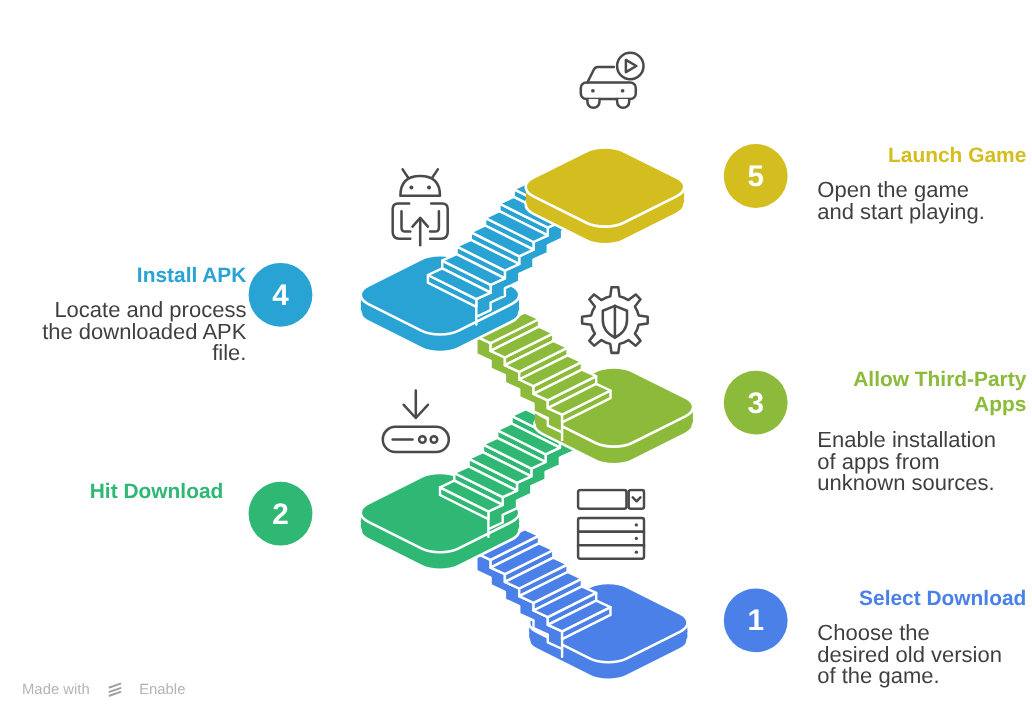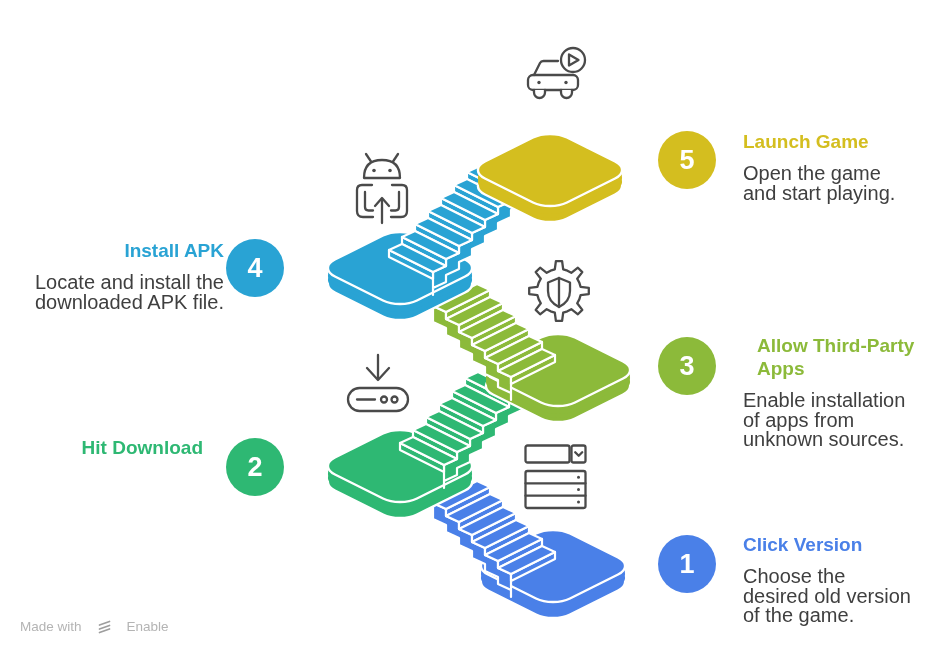--- a/index.html
+++ b/index.html
@@ -6,21 +6,21 @@
   .canvas{position:relative;width:938px;height:655px;background:#fff;overflow:hidden;
           font-family:"Liberation Sans",sans-serif;}
   #diagram{position:absolute;left:0;top:0;display:block;}
   .icon{position:absolute;display:block;}
   .st{fill:none;stroke:#4a4a4a;stroke-width:2.3;stroke-linecap:round;stroke-linejoin:round;}
   .fw{fill:#fff;}
   .dot{fill:#4a4a4a;stroke:none;}
   .num{position:absolute;width:58px;height:58px;border-radius:50%;color:#fff;
        font-size:27px;font-weight:700;display:flex;align-items:center;justify-content:center;}
   .tblock{position:absolute;}
-  .tblock h3{margin:0 0 11px 0;font-size:19px;line-height:23px;font-weight:700;}
+  .tblock h3{margin:0 0 11px 0;font-size:19px;line-height:23px;font-weight:700;text-align:right;}
   .tblock p{margin:0;font-size:20px;line-height:19.5px;color:#3f3f3f;}
   .right-side{text-align:left;}
   .right-side p{max-width:172px;}
   .left-side{text-align:right;}
   #c5{left:658px;top:131px;} #t5{left:743px;top:130px;width:190px;}
   #c4{left:226px;top:239px;} #t4{right:714px;top:239px;width:190px;}
   #c3{left:658px;top:337px;} #t3{left:743px;top:334px;width:190px;}
   #c2{left:226px;top:438px;} #t2{right:735px;top:436px;width:190px;}
   #c1{left:658px;top:535px;} #t1{left:743px;top:533px;width:190px;}
   .watermark{position:absolute;left:20px;top:619px;font-size:13.5px;color:#b4b4b4;
@@ -189,31 +189,31 @@
   <div class="num" id="c3" style="background: rgb(140, 186, 58);">3</div>
   <div class="num" id="c2" style="background: rgb(46, 184, 115);">2</div>
   <div class="num" id="c1" style="background: rgb(74, 128, 232);">1</div>
 
   <div class="tblock right-side" id="t5">
     <h3 style="color: rgb(212, 190, 31);">Launch Game</h3>
     <p>Open the game and start playing.</p>
   </div>
   <div class="tblock left-side" id="t4">
     <h3 style="color: rgb(41, 163, 212);">Install APK</h3>
-    <p>Locate and install the downloaded APK file.</p>
+    <p>Locate and process the downloaded APK file.</p>
   </div>
   <div class="tblock right-side" id="t3">
     <h3 style="color: rgb(140, 186, 58); margin-left: 14px;">Allow Third-Party Apps</h3>
     <p>Enable installation of apps from unknown sources.</p>
   </div>
   <div class="tblock left-side" id="t2">
     <h3 style="color: rgb(46, 184, 115);">Hit Download</h3>
   </div>
   <div class="tblock right-side" id="t1">
-    <h3 style="color: rgb(74, 128, 232);">Click Version</h3>
+    <h3 style="color: rgb(74, 128, 232);">Select Download</h3>
     <p>Choose the desired old version of the game.</p>
   </div>
 
   <div class="watermark">
     <span>Made with</span>
     <svg width="13" height="14" viewBox="0 0 13 14">
       <path d="M1.5,5 L11.5,1.5 M1.5,9 L11.5,5.5 M1.5,12.5 L11.5,9" fill="none" stroke="#9e9e9e" stroke-width="1.7" stroke-linecap="round"></path>
     </svg>
     <span>Enable</span>
   </div>

